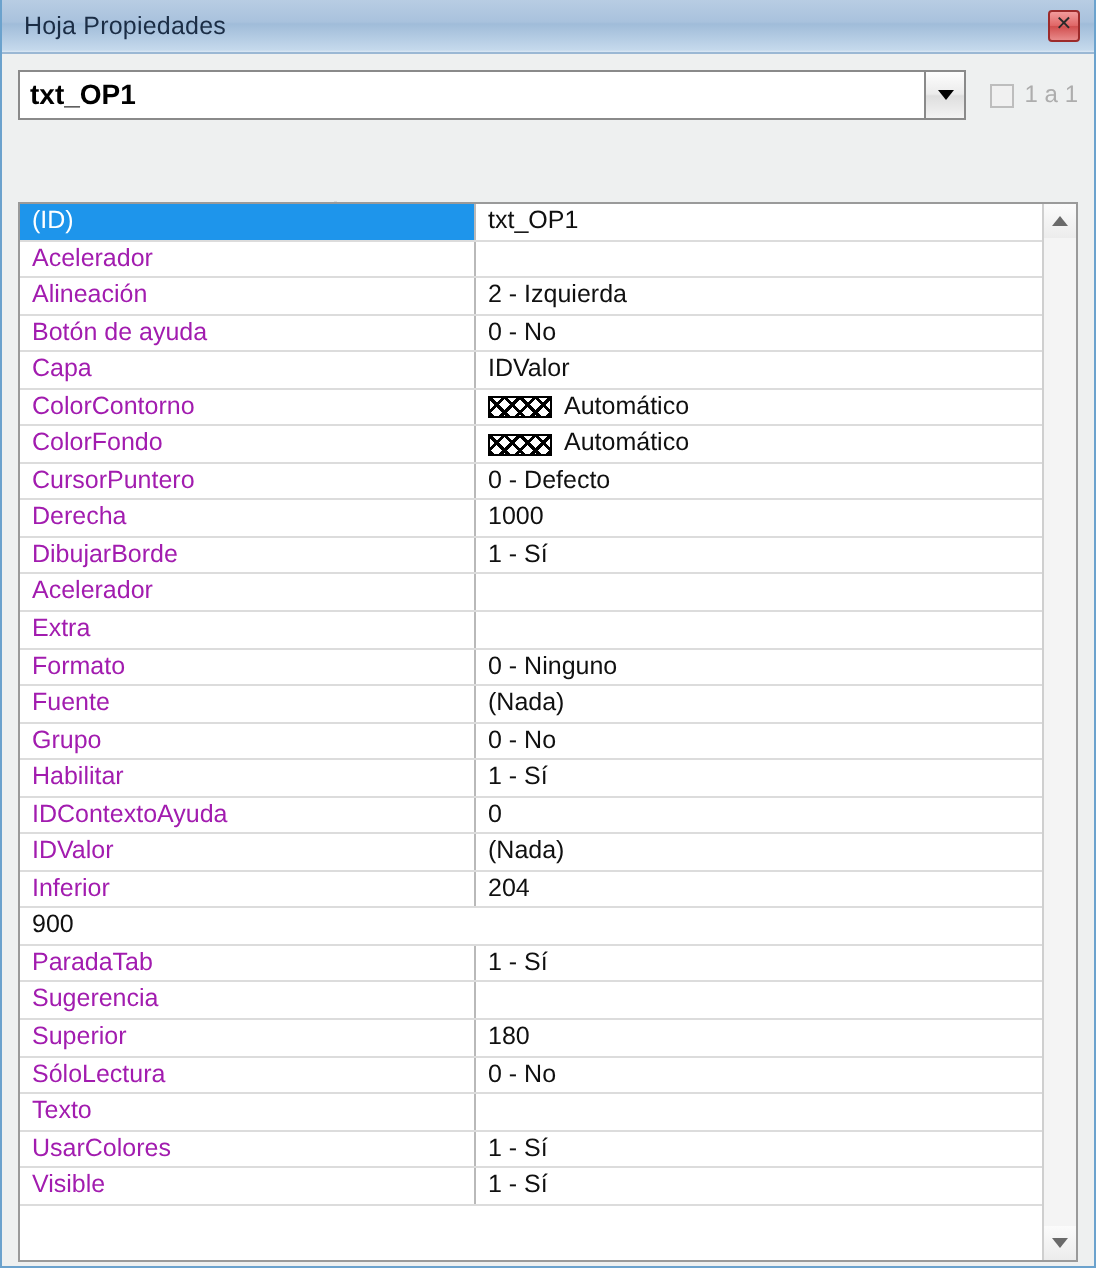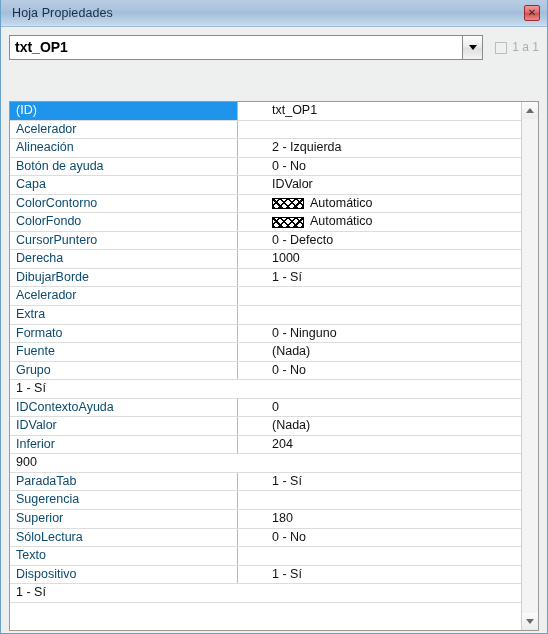--- a/index.html
+++ b/index.html
@@ -184,33 +184,32 @@
     overflow: hidden;
     background: #ffffff;
   }
   .prow {
     position: relative;
     height: 18.55px;
     display: flex;
     box-sizing: border-box;
     border-bottom: 1px solid #dcdcdc;
     cursor: default;
-    gap: 28px;
   }
   .prow.sel .pname {
     background: #1e95eb;
     color: #ffffff;
   }
   .pname {
     flex: 0 0 228px;
     width: 228px;
     box-sizing: border-box;
     padding-left: 6px;
     font-size: 12.5px;
-    color: #0c4a6e;
+    color: #a21caf;
     line-height: 17.5px;
     white-space: nowrap;
     overflow: hidden;
     border-right: 1px solid #b9b9b9;
   }
   .pval {
     flex: 1 1 auto;
     box-sizing: border-box;
     padding-left: 6px;
     font-size: 12.5px;
@@ -373,20 +372,21 @@
           </div>
           <div class="prow">
             <div class="pname">Fuente</div>
             <div class="pval">(Nada)</div>
           </div>
           <div class="prow">
             <div class="pname">Grupo</div>
             <div class="pval">0 - No</div>
           </div>
           <div class="prow">
+            <div class="pname">Habilitar</div>
             <div class="pval">1 - Sí</div>
           </div>
           <div class="prow">
             <div class="pname">IDContextoAyuda</div>
             <div class="pval">0</div>
           </div>
           <div class="prow">
             <div class="pname">IDValor</div>
             <div class="pval">(Nada)</div>
           </div>
@@ -411,24 +411,25 @@
           </div>
           <div class="prow">
             <div class="pname">SóloLectura</div>
             <div class="pval">0 - No</div>
           </div>
           <div class="prow">
             <div class="pname">Texto</div>
             <div class="pval"></div>
           </div>
           <div class="prow">
-            <div class="pname">Dispositivo</div>
+            <div class="pname">UsarColores</div>
             <div class="pval">1 - Sí</div>
           </div>
           <div class="prow">
+            <div class="pname">Visible</div>
             <div class="pval">1 - Sí</div>
           </div>
         </div>
       <div class="vscroll">
         <div class="sb-btn">
           <span class="sb-up"></span>
         </div>
         <div class="sb-track"></div>
         <div class="sb-btn">
           <span class="sb-down"></span>

